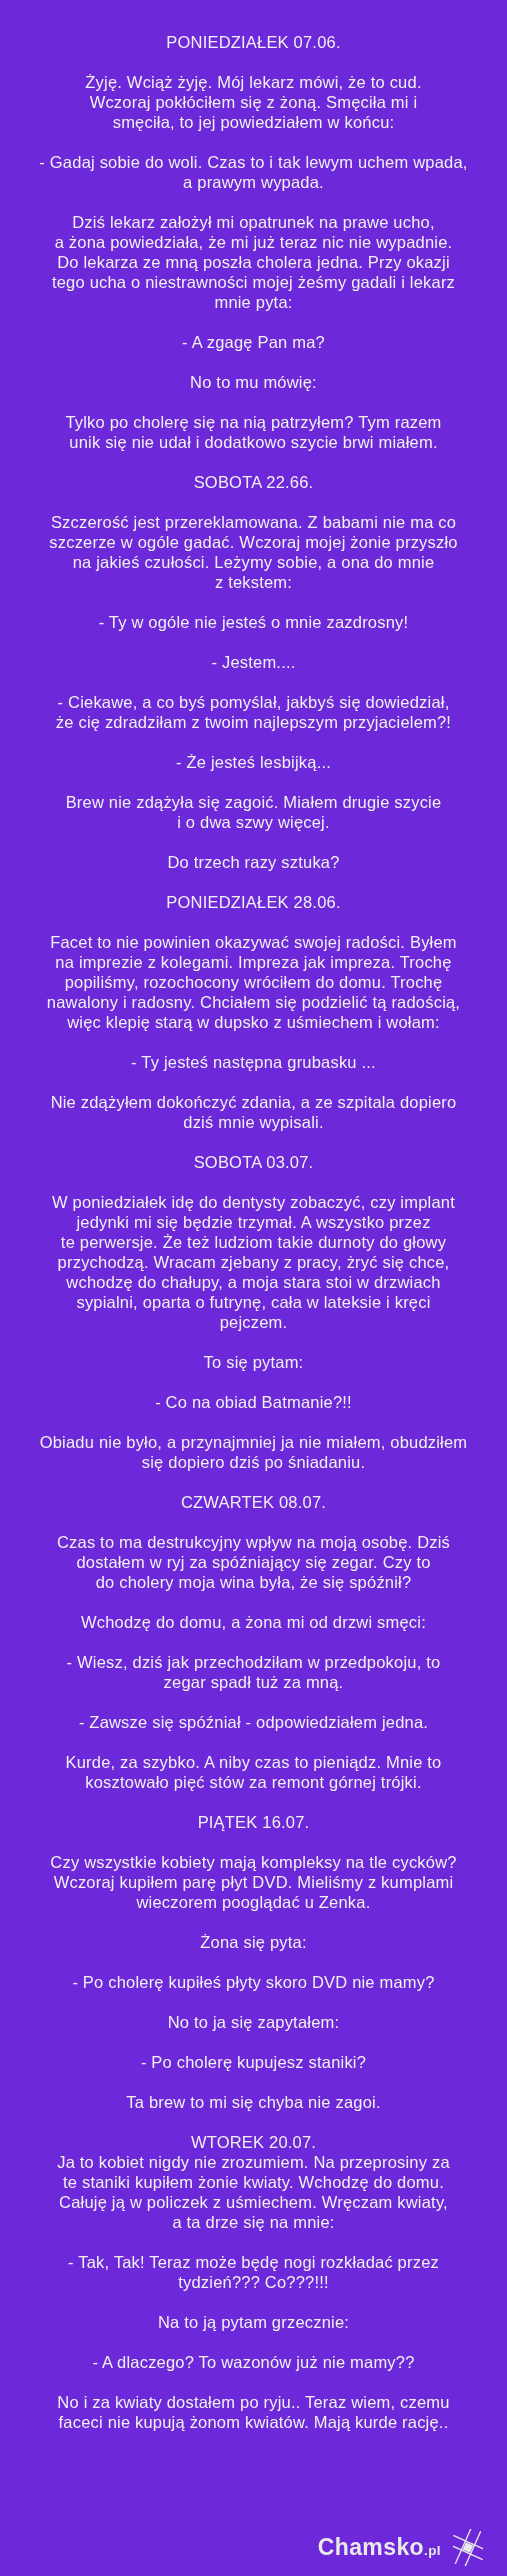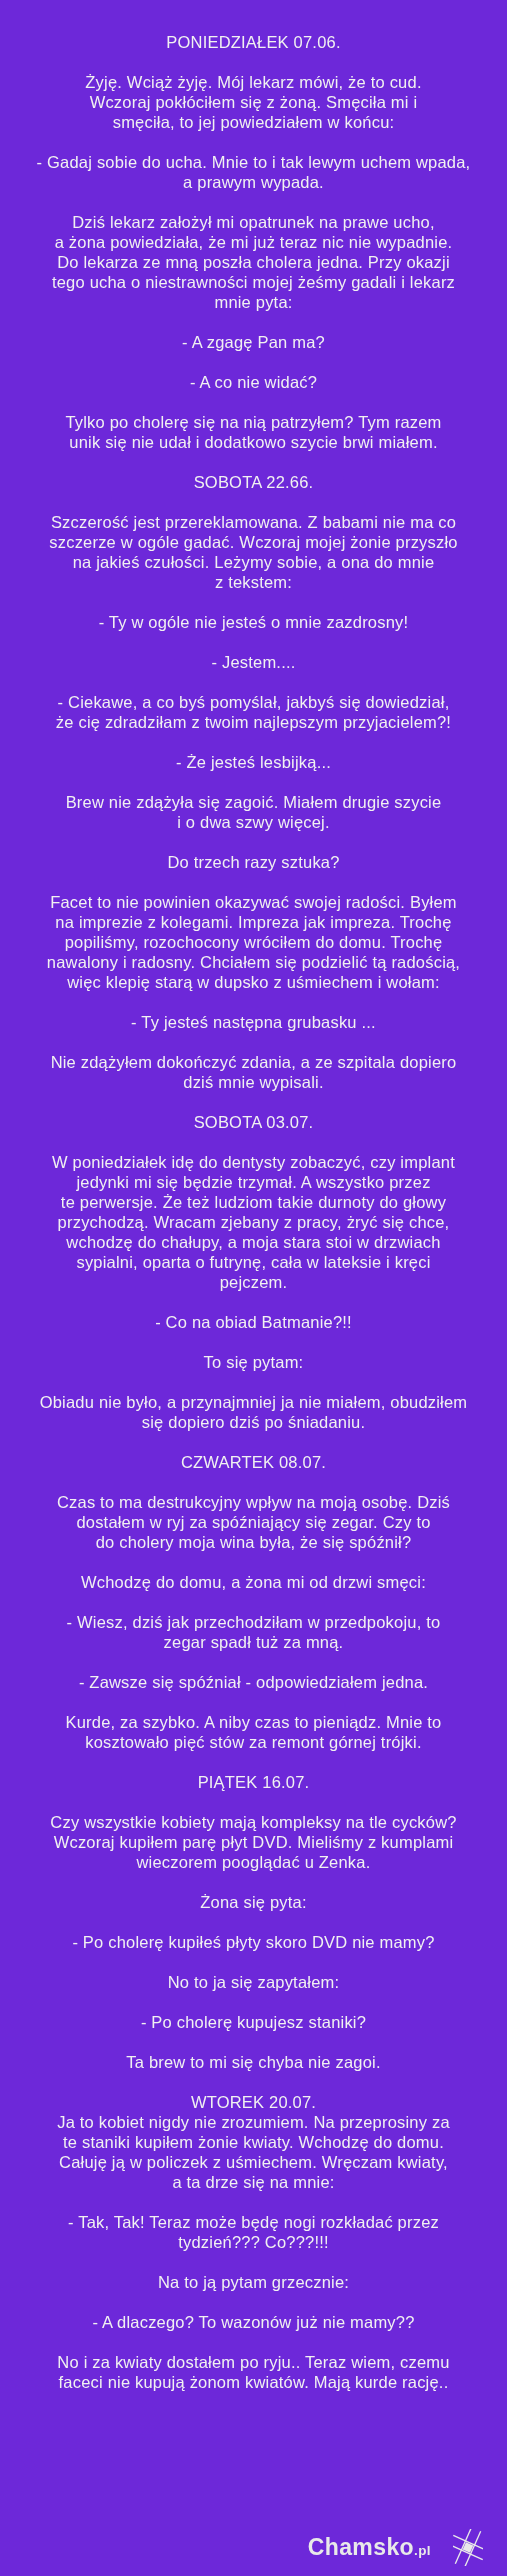--- a/index.html
+++ b/index.html
@@ -27,21 +27,21 @@
     line-height: 20px;
     white-space: pre-line;
     letter-spacing: 0.2px;
   }
   .footer {
     position: absolute;
     right: 24px;
     bottom: 10px;
     display: flex;
     align-items: center;
-    gap: 22px;
+    gap: 12px;
     color: #e9e9e9;
   }
   .brand {
     font-weight: bold;
     font-size: 23px;
     letter-spacing: 0.4px;
   }
   .brand .pl {
     font-size: 13.5px;
     font-weight: bold;
@@ -54,62 +54,63 @@
 <body>
 
 <div class="page">
 
   <div class="diary" id="diary">
 
   <p class="para">PONIEDZIAŁEK 07.06.</p>
       <p class="para">Żyję. Wciąż żyję. Mój lekarz mówi, że to cud.
 Wczoraj pokłóciłem się z żoną. Smęciła mi i
 smęciła, to jej powiedziałem w końcu:</p>
-      <p class="para">- Gadaj sobie do ucha. Mnie to i tak lewym uchem wpada,
+      <p class="para">- Gadaj sobie do woli. Czas to i tak lewym uchem wpada,
 a prawym wypada.</p>
       <p class="para">Dziś lekarz założył mi opatrunek na prawe ucho,
 a żona powiedziała, że mi już teraz nic nie wypadnie.
 Do lekarza ze mną poszła cholera jedna. Przy okazji
 tego ucha o niestrawności mojej żeśmy gadali i lekarz
 mnie pyta:</p>
       <p class="para">- A zgagę Pan ma?</p>
-      <p class="para">- A co nie widać?</p>
+      <p class="para">No to mu mówię:</p>
       <p class="para">Tylko po cholerę się na nią patrzyłem? Tym razem
 unik się nie udał i dodatkowo szycie brwi miałem.</p>
       <p class="para">SOBOTA 22.66.</p>
       <p class="para">Szczerość jest przereklamowana. Z babami nie ma co
 szczerze w ogóle gadać. Wczoraj mojej żonie przyszło
 na jakieś czułości. Leżymy sobie, a ona do mnie
 z tekstem:</p>
       <p class="para">- Ty w ogóle nie jesteś o mnie zazdrosny!</p>
       <p class="para">- Jestem....</p>
       <p class="para">- Ciekawe, a co byś pomyślał, jakbyś się dowiedział,
 że cię zdradziłam z twoim najlepszym przyjacielem?!</p>
       <p class="para">- Że jesteś lesbijką...</p>
       <p class="para">Brew nie zdążyła się zagoić. Miałem drugie szycie
 i o dwa szwy więcej.</p>
       <p class="para">Do trzech razy sztuka?</p>
+      <p class="para">PONIEDZIAŁEK 28.06.</p>
       <p class="para">Facet to nie powinien okazywać swojej radości. Byłem
 na imprezie z kolegami. Impreza jak impreza. Trochę
 popiliśmy, rozochocony wróciłem do domu. Trochę
 nawalony i radosny. Chciałem się podzielić tą radością,
 więc klepię starą w dupsko z uśmiechem i wołam:</p>
       <p class="para">- Ty jesteś następna grubasku ...</p>
       <p class="para">Nie zdążyłem dokończyć zdania, a ze szpitala dopiero
 dziś mnie wypisali.</p>
       <p class="para">SOBOTA 03.07.</p>
       <p class="para">W poniedziałek idę do dentysty zobaczyć, czy implant
 jedynki mi się będzie trzymał. A wszystko przez
 te perwersje. Że też ludziom takie durnoty do głowy
 przychodzą. Wracam zjebany z pracy, żryć się chce,
 wchodzę do chałupy, a moja stara stoi w drzwiach
 sypialni, oparta o futrynę, cała w lateksie i kręci
 pejczem.</p>
+      <p class="para">To się pytam:</p>
       <p class="para">- Co na obiad Batmanie?!!</p>
-      <p class="para">To się pytam:</p>
       <p class="para">Obiadu nie było, a przynajmniej ja nie miałem, obudziłem
 się dopiero dziś po śniadaniu.</p>
       <p class="para">CZWARTEK 08.07.</p>
       <p class="para">Czas to ma destrukcyjny wpływ na moją osobę. Dziś
 dostałem w ryj za spóźniający się zegar. Czy to
 do cholery moja wina była, że się spóźnił?</p>
       <p class="para">Wchodzę do domu, a żona mi od drzwi smęci:</p>
       <p class="para">- Wiesz, dziś jak przechodziłam w przedpokoju, to
 zegar spadł tuż za mną.</p>
       <p class="para">- Zawsze się spóźniał - odpowiedziałem jedna.</p>

